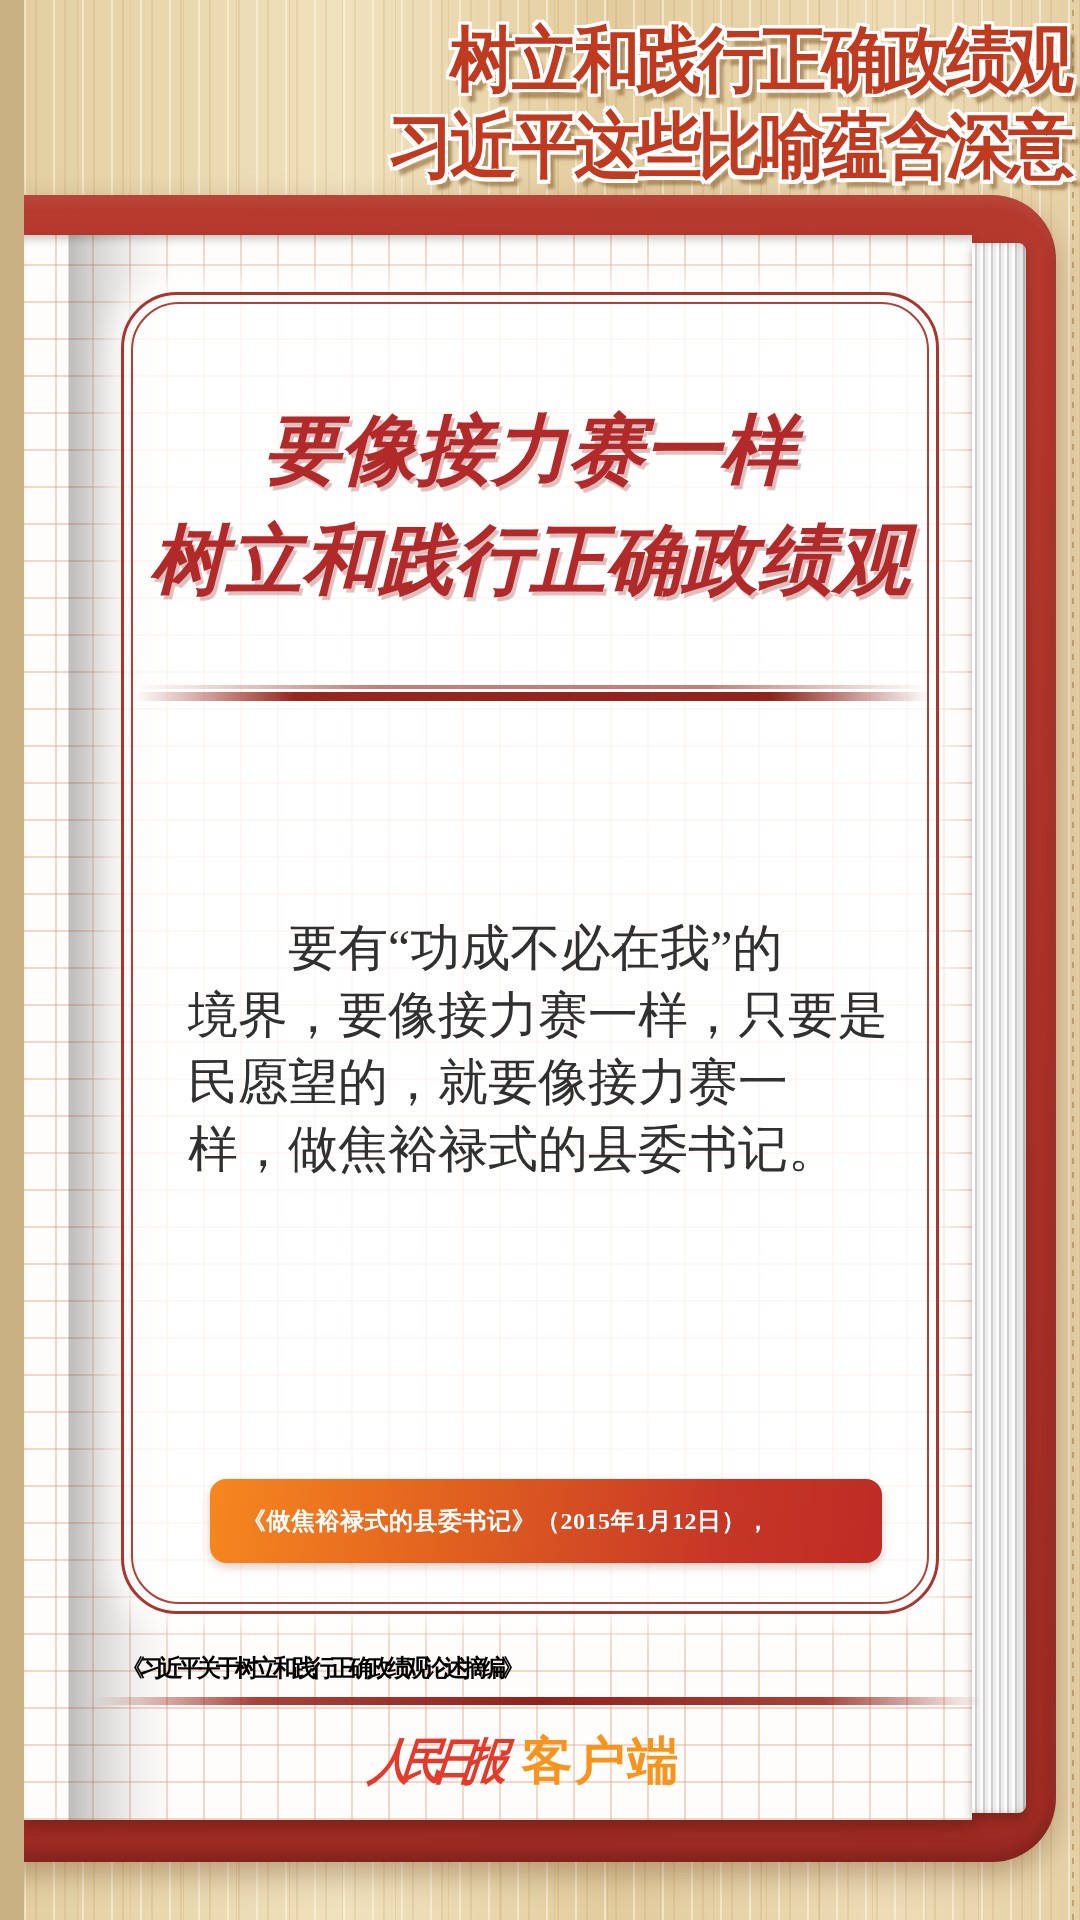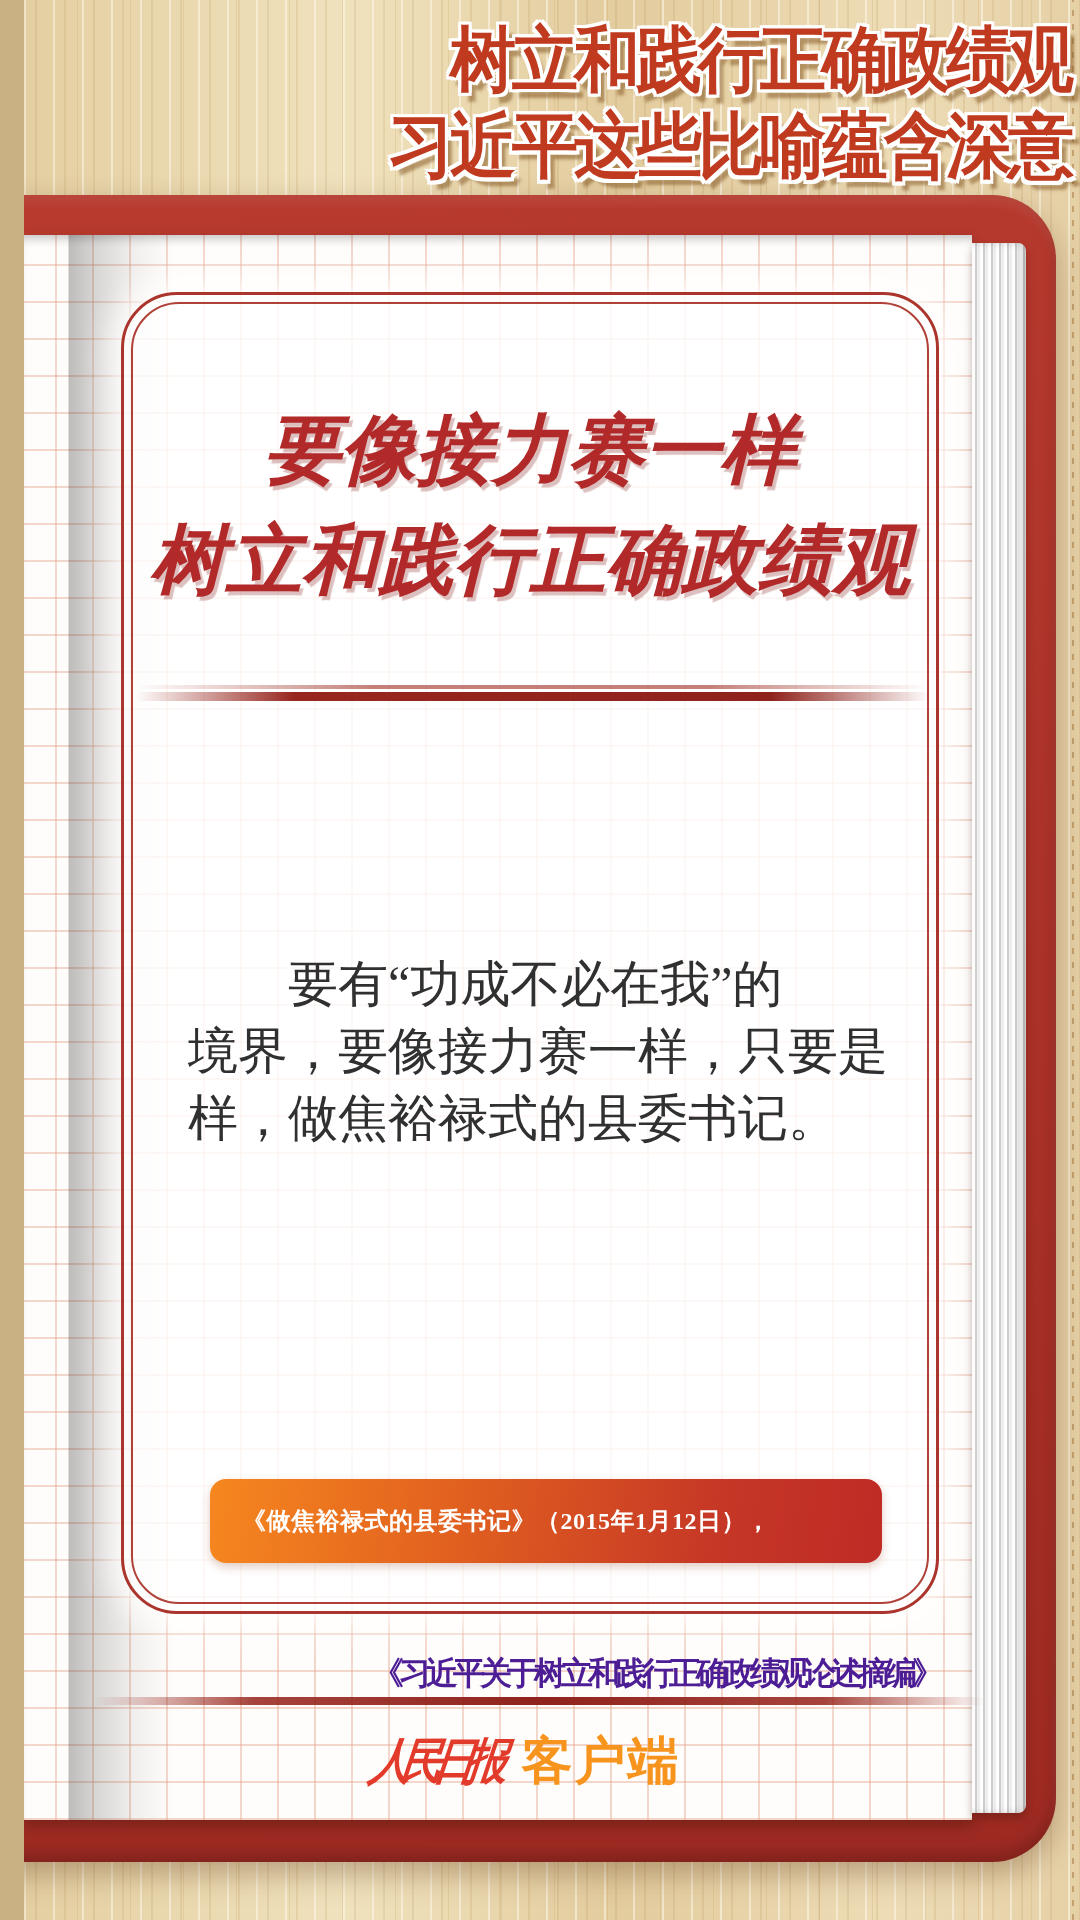--- a/index.html
+++ b/index.html
@@ -56,36 +56,36 @@
   .card-title{margin:0;padding-top:100px;text-align:center;font-weight:900;
     font-size:76px;line-height:110px;color:#b2292a;
     text-shadow:3px 4px 1px rgba(130,27,26,.28);font-style:italic;}
   .title-divider{position:absolute;left:12px;top:390px;width:794px;}
   .title-divider .thin{height:4px;border-radius:2px;
     background:linear-gradient(90deg, rgba(171,74,63,0) 0%, rgba(171,74,63,.70) 30%,
       rgba(171,74,63,.70) 72%, rgba(171,74,63,0) 100%);}
   .title-divider .thick{margin-top:3px;height:9px;border-radius:4px;
     background:linear-gradient(90deg, rgba(143,32,24,0) 0%, #97261e 20%, #8f231c 80%,
       rgba(143,32,24,0) 100%);}
-  .body{position:absolute;left:64px;top:656px;width:692px;
+  .body{position:absolute;left:64px;top:620px;width:692px;
     font-family:"Liberation Serif",serif;color:#303030;font-size:50px;line-height:67px;}
   .body-line{white-space:nowrap;}
   .body-line.indent{text-indent:2em;}
   .citation{position:absolute;left:86px;top:1184px;width:672px;height:84px;box-sizing:border-box;
     border-radius:16px;padding-left:32px;display:flex;flex-direction:column;justify-content:center;
     background:linear-gradient(98deg,#f6871f 0%,#e2621f 35%,#c63726 75%,#bf2b25 100%);
     color:#fff;font-family:"Liberation Serif",serif;font-weight:700;
     font-size:24px;line-height:30px;letter-spacing:.5px;
     box-shadow:0 4px 10px rgba(140,50,20,.25);}
   .citation div{white-space:nowrap;}
 
   
-  .footer-title{position:absolute;left:97px;top:1652px;width:818px;text-align:right;
-    font-family:"Liberation Serif",serif;font-weight:700;font-size:32px;letter-spacing:-5px;
-    color:#4c1d95;}
+  .footer-title{position:absolute;left:97px;top:1652px;width:818px;text-align:left;
+    font-family:"Liberation Serif",serif;font-weight:700;font-size:24px;letter-spacing:-5px;
+    color:#000000;}
   .footer-divider{position:absolute;left:70px;top:1697px;width:890px;height:8px;border-radius:4px;
     background:linear-gradient(90deg, rgba(150,35,26,0) 0%, rgba(150,35,26,.85) 18%,
       #8f231c 50%, rgba(150,35,26,.85) 82%, rgba(150,35,26,0) 100%);}
   .brand{position:absolute;left:0;top:1733px;width:1002px;height:56px;
     display:flex;justify-content:center;align-items:center;gap:14px;}
   .brand-name{font-family:"Liberation Serif",serif;font-weight:700;font-style:italic;
     font-size:42px;letter-spacing:-10px;color:#e23a2b;
     transform:skewX(-7deg) scaleY(1.18);padding-right:10px;}
   .brand-suffix{font-weight:900;font-size:51px;color:#f7941d;letter-spacing:2px;}
 </style>
@@ -112,20 +112,21 @@
       <div>要像接力赛一样</div>
       <div>树立和践行正确政绩观</div>
     </h1>
     <div class="title-divider">
       <div class="thin"></div>
       <div class="thick"></div>
     </div>
     <div class="body">
       <div class="body-line indent">要有“功成不必在我”的</div>
       <div class="body-line">境界，要像接力赛一样，只要是</div>
+      <div class="body-line">民愿望的，就要像接力赛一</div>
       <div class="body-line">样，做焦裕禄式的县委书记。</div>
     </div>
     <div class="citation">
       <div>《做焦裕禄式的县委书记》（2015年1月12日），</div>
     </div>
   </section>
 
   <div class="footer-title">《习近平关于树立和践行正确政绩观论述摘编》</div>
   <div class="footer-divider"></div>
 

